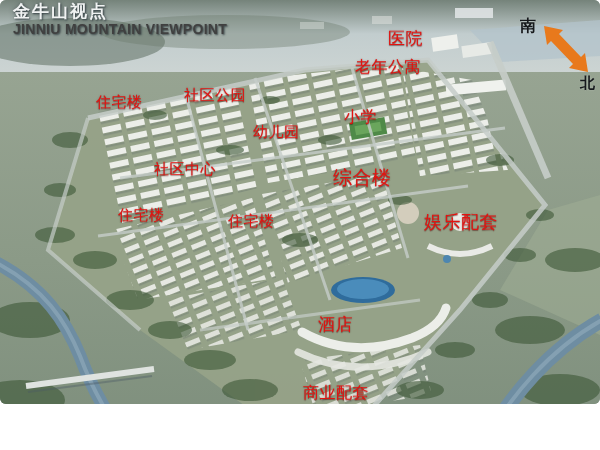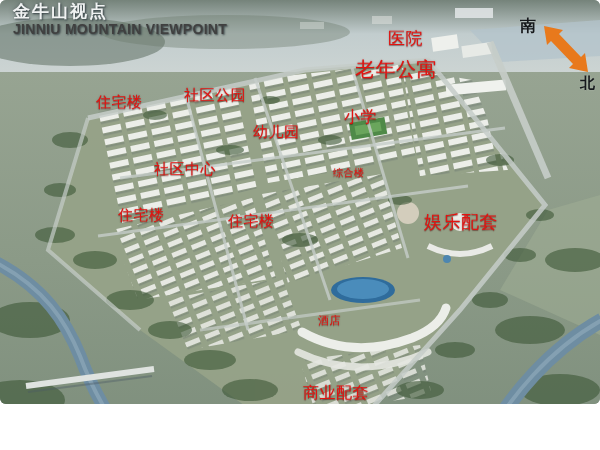--- a/index.html
+++ b/index.html
@@ -172,27 +172,27 @@
   <div class="title-block">
     <div class="title-zh">金牛山视点</div>
     <div class="title-en">JINNIU MOUNTAIN VIEWPOINT</div>
   </div>
 
   <div class="compass-label compass-south">南</div>
   <div class="compass-label compass-north">北</div>
 
   <div>
       <div class="map-label" style="left: 388px; top: 29px; font-size: 17px;">医院</div>
-      <div class="map-label" style="left: 355px; top: 58px; font-size: 20px;">老年公寓</div>
+      <div class="map-label" style="left: 355px; top: 58px; font-size: 16px;">老年公寓</div>
       <div class="map-label" style="left: 184px; top: 87px; font-size: 15px;">社区公园</div>
       <div class="map-label" style="left: 96px; top: 94px; font-size: 15px;">住宅楼</div>
       <div class="map-label" style="left: 344px; top: 108px; font-size: 16px;">小学</div>
       <div class="map-label" style="left: 253px; top: 124px; font-size: 15px;">幼儿园</div>
       <div class="map-label" style="left: 154px; top: 161px; font-size: 15px;">社区中心</div>
-      <div class="map-label" style="left: 333px; top: 167px; font-size: 10px;">综合楼</div>
+      <div class="map-label" style="left: 333px; top: 167px; font-size: 19px;">综合楼</div>
       <div class="map-label" style="left: 118px; top: 207px; font-size: 15px;">住宅楼</div>
       <div class="map-label" style="left: 228px; top: 213px; font-size: 15px;">住宅楼</div>
       <div class="map-label" style="left: 424px; top: 212px; font-size: 18px;">娱乐配套</div>
-      <div class="map-label" style="left: 318px; top: 315px; font-size: 11px;">酒店</div>
+      <div class="map-label" style="left: 318px; top: 315px; font-size: 17px;">酒店</div>
       <div class="map-label" style="left: 303px; top: 384px; font-size: 16px;">商业配套</div>
     </div>
 
 </div>
 
 </body></html>

